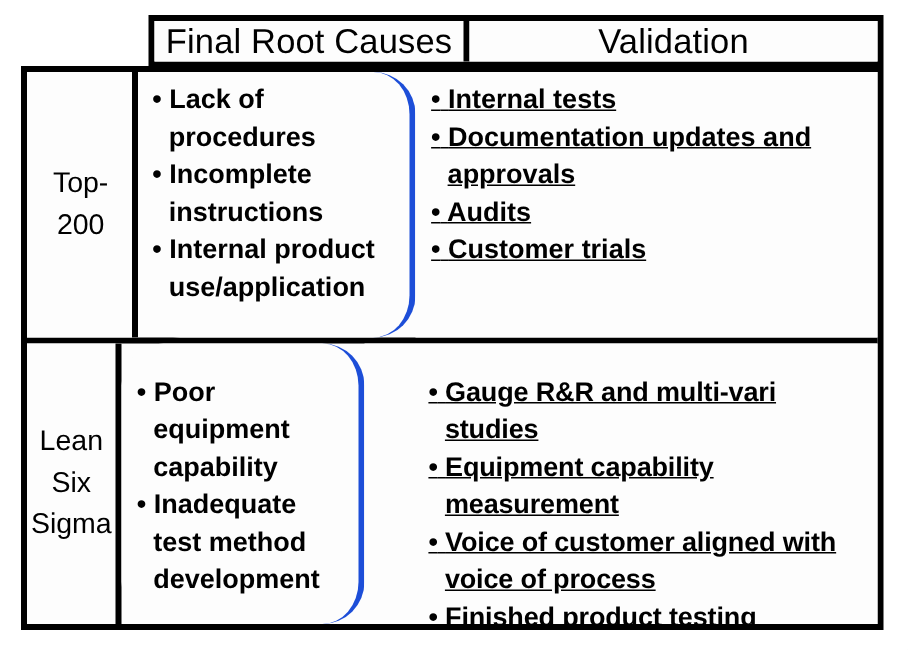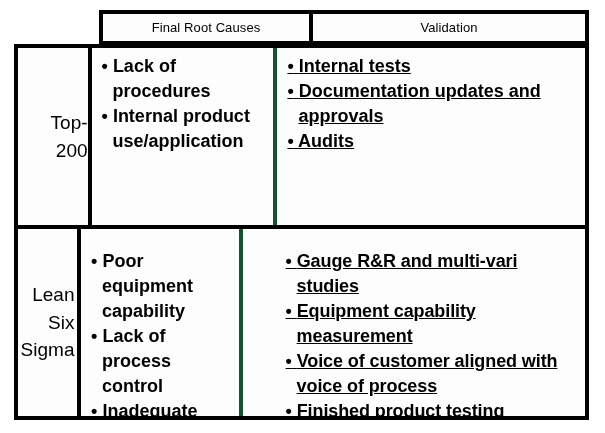--- a/index.html
+++ b/index.html
@@ -33,21 +33,21 @@
     box-sizing: border-box;
     border: 4px solid #000000;
     border-bottom: 3px solid #000000;
     background: #fdfdfd;
   }
   .header-cell {
     box-sizing: border-box;
     display: flex;
     align-items: center;
     justify-content: center;
-    font-size: 13px;
+    font-size: 23px;
     font-weight: 400;
     letter-spacing: 0.1px;
     line-height: 1;
     background: #fdfdfd;
     padding-bottom: 1px;
   }
   .header-cell.col-causes {
     width: 210px;
     border-right: 4px solid #000000;
   }
@@ -97,35 +97,36 @@
     align-items: center;
     justify-content: flex-start;
     padding-left: 2px;
   }
   .cell-label.centered {
     justify-content: center;
     padding-left: 0;
   }
   .cell-causes {
     width: 214px;
-    border-right: 4px solid #14532d;
+    border-right: 4px solid #1d4ed8;
     padding: 6px 6px 0 10px;
+    border-radius: 28px;
   }
   .cell-validation {
     flex: 1 1 auto;
     padding: 6px 4px 0 10px;
     text-decoration: underline;
   }
 
   .label-text {
     font-size: 19px;
     font-weight: 400;
     line-height: 1.45;
     white-space: pre-line;
-    text-align: right;
+    text-align: center;
   }
 
   .bullet-list {
     list-style: none;
     margin: 0;
     padding: 0;
     font-size: 18px;
     font-weight: 700;
     line-height: 25px;
   }
@@ -174,38 +175,46 @@
       </div>
 
       <div class="cell cell-causes">
         <ul class="bullet-list">
           <li>
             <span class="bullet-dot">•</span>
             <span>Lack of procedures</span>
           </li>
           <li>
             <span class="bullet-dot">•</span>
+            <span>Incomplete instructions</span>
+          </li>
+          <li>
+            <span class="bullet-dot">•</span>
             <span>Internal product use/application</span>
           </li>
         </ul>
       </div>
 
       <div class="cell cell-validation">
         <ul class="bullet-list">
           <li>
             <span class="bullet-dot">•</span>
             <span>Internal tests</span>
           </li>
           <li>
             <span class="bullet-dot">•</span>
             <span>Documentation updates and approvals</span>
           </li>
           <li>
             <span class="bullet-dot">•</span>
             <span>Audits</span>
+          </li>
+          <li>
+            <span class="bullet-dot">•</span>
+            <span>Customer trials</span>
           </li>
         </ul>
       </div>
     </div>
 
     <div class="body-row row-bottom">
 
       <div class="cell cell-label centered">
         <span class="label-text">Lean
 Six
@@ -213,24 +222,20 @@
       </div>
 
       <div class="cell cell-causes">
         <ul class="bullet-list">
           <li>
             <span class="bullet-dot">•</span>
             <span>Poor equipment capability</span>
           </li>
           <li>
             <span class="bullet-dot">•</span>
-            <span>Lack of process control</span>
-          </li>
-          <li>
-            <span class="bullet-dot">•</span>
             <span>Inadequate test method development</span>
           </li>
         </ul>
       </div>
 
       <div class="cell cell-validation">
         <ul class="bullet-list strong">
           <li>
             <span class="bullet-dot">•</span>
             <span>Gauge R&amp;R and multi-vari studies</span>

